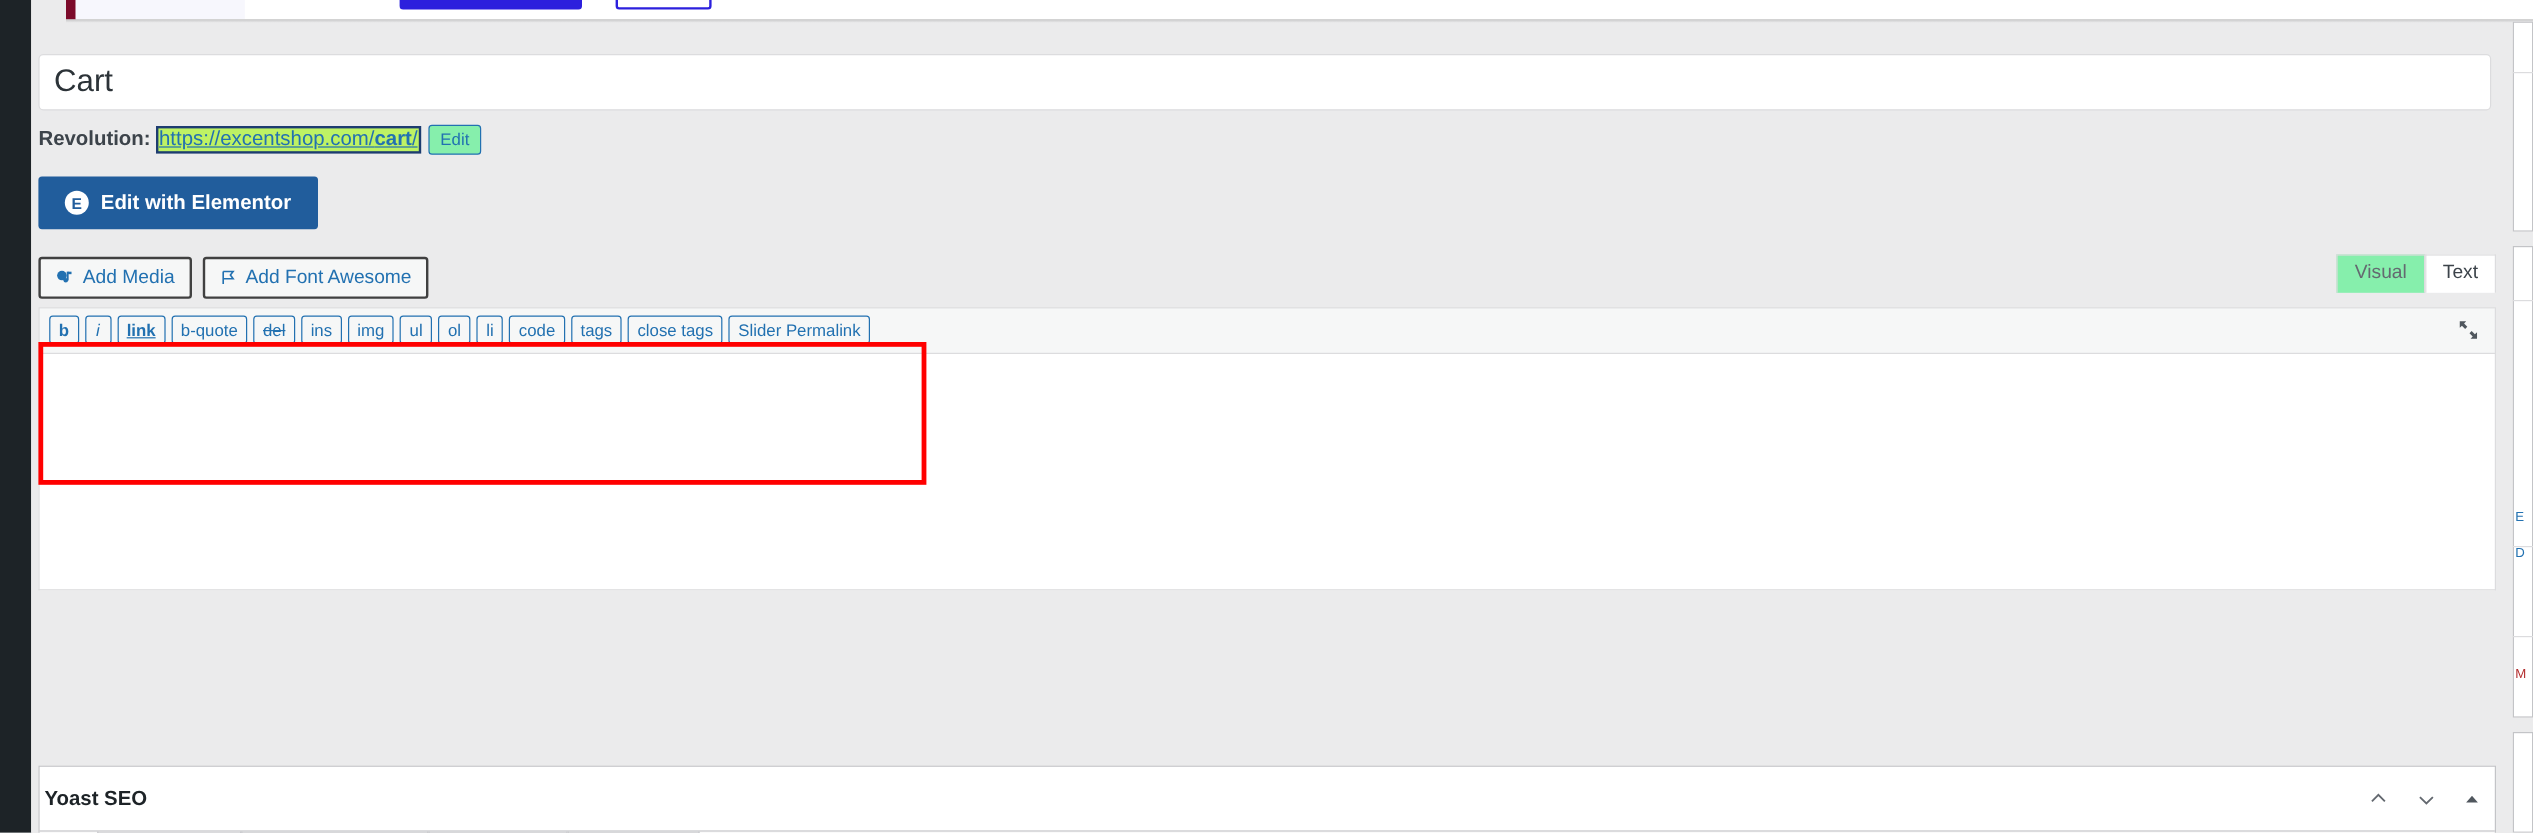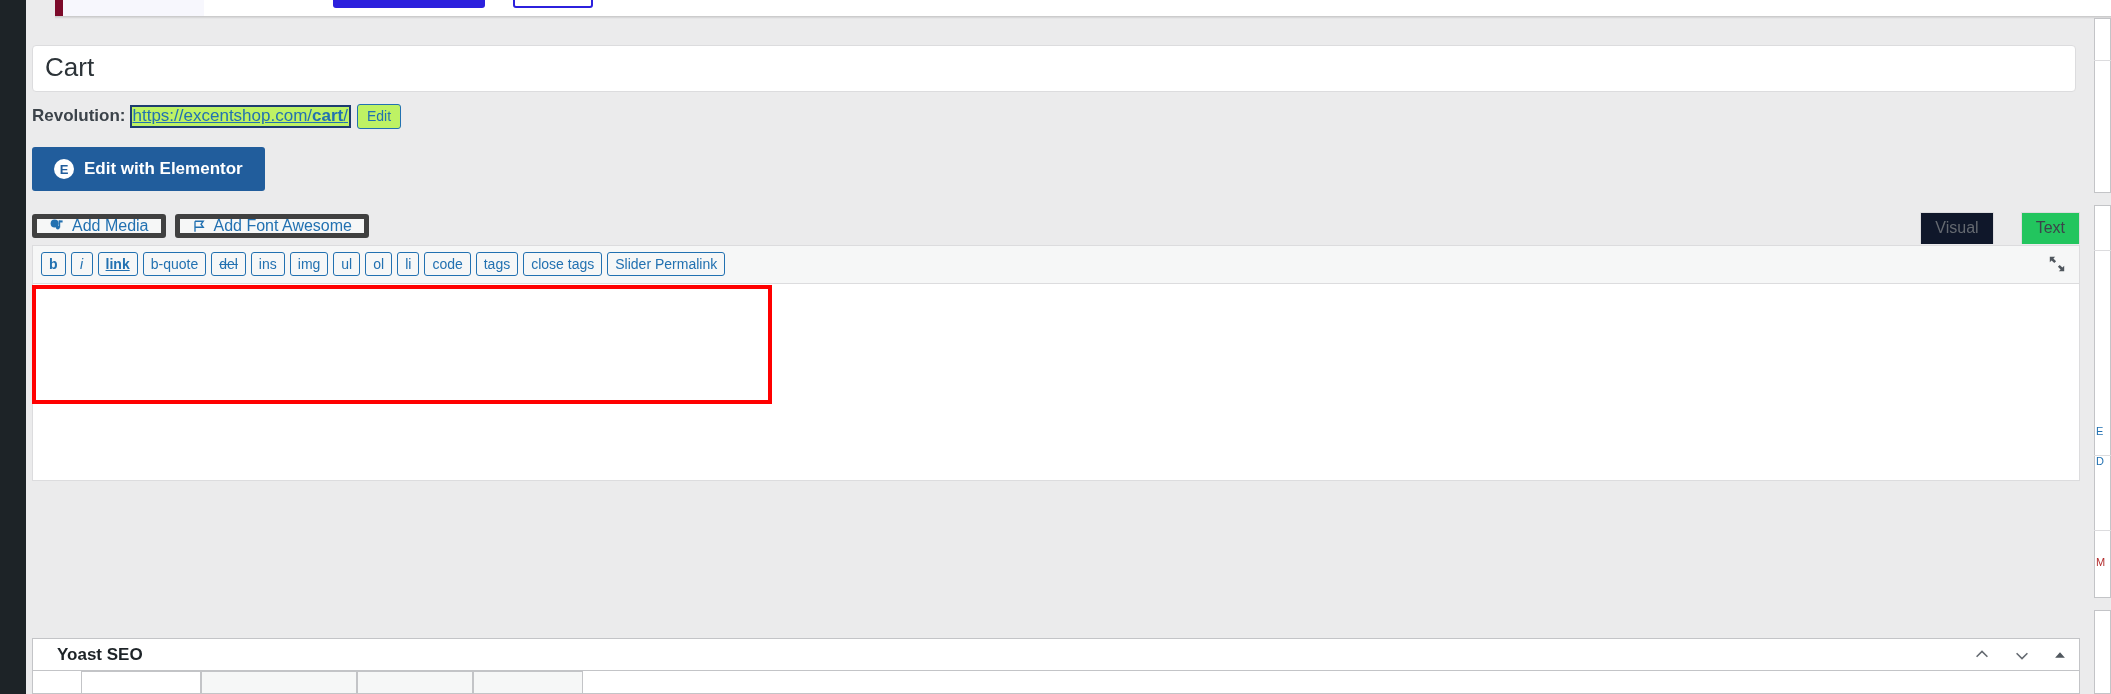--- a/index.html
+++ b/index.html
@@ -103,21 +103,21 @@
     padding: 1px 2px 2px 2px;
     outline: 2px solid #1d3c70;
     outline-offset: -1px;
     background: #bef264;
     display: inline-block;
     line-height: 18px;
   }
   .permalink-link b { font-weight: bold; color: #2271b1; }
   .permalink-edit {
     margin-left: 7px;
-    background: #bef264;
+    background: #86efac;
     border: 1px solid #2271b1;
     color: #2271b1;
     border-radius: 3px;
     font-size: 14px;
     height: 25px;
     padding: 0 9px;
     cursor: pointer;
     font-family: "Liberation Sans", sans-serif;
   }
 
@@ -148,54 +148,53 @@
     position: absolute; left: 32px; top: 214px;
     width: 2048px;
   }
   .media-buttons {
     display: flex; gap: 9px; align-items: center;
     margin-bottom: 7px;
   }
   .media-btn {
     display: inline-flex; align-items: center; gap: 7px;
     background: #f6f7f7;
-    border: 5px solid #404040;
+    border: 2px solid #404040;
     border-radius: 3px;
     color: #2271b1;
     font-size: 16px;
-    height: 24px;
+    height: 35px;
     padding: 0 12px;
     cursor: pointer;
     font-family: "Liberation Sans", sans-serif;
   }
   .mb-icon { display: inline-flex; }
 
   
   .editor-tabs {
     position: absolute; right: 0; top: -2px;
     display: flex; align-items: flex-end; height: 32px;
   }
   .editor-tab {
     border: 1px solid #dcdcde;
     border-bottom: none;
-    background: #0f172a;
+    background: #86efac;
     color: #646970;
     font-size: 16px;
     padding: 5px 14px 6px 14px;
     cursor: pointer;
     font-family: "Liberation Sans", sans-serif;
     line-height: 20px;
   }
   .editor-tab.active {
-    background: #22c55e;
+    background: #ffffff;
     color: #3c434a;
     border-color: #dcdcde;
     position: relative;
     z-index: 3;
-    margin-left: 27px;
   }
 
   
   .qt-toolbar {
     background: #f6f7f7;
     border: 1px solid #dcdcde;
     padding: 6px 8px 7px 8px;
     display: flex; gap: 5px; align-items: center;
     position: relative;
   }
@@ -255,24 +254,24 @@
   }
 
   
   .yoast-box {
     position: absolute; left: 32px; top: 638px;
     width: 2048px;
     background: #fff;
     border: 1px solid #c3c4c7;
   }
   .yoast-head {
-    height: 32px;
+    height: 54px;
     display: flex; align-items: center;
     justify-content: space-between;
-    padding: 0 12px 0 24px;
+    padding: 0 12px 0 4px;
     border-bottom: 1px solid #c3c4c7;
   }
   .yoast-title {
     font-size: 17px; font-weight: bold; color: #1d2327;
   }
   .yoast-ctrls { display: flex; align-items: center; gap: 22px; }
   .yoast-ctrl { cursor: pointer; display: inline-flex; }
 
   .yoast-tabs {
     display: flex; align-items: flex-end;

